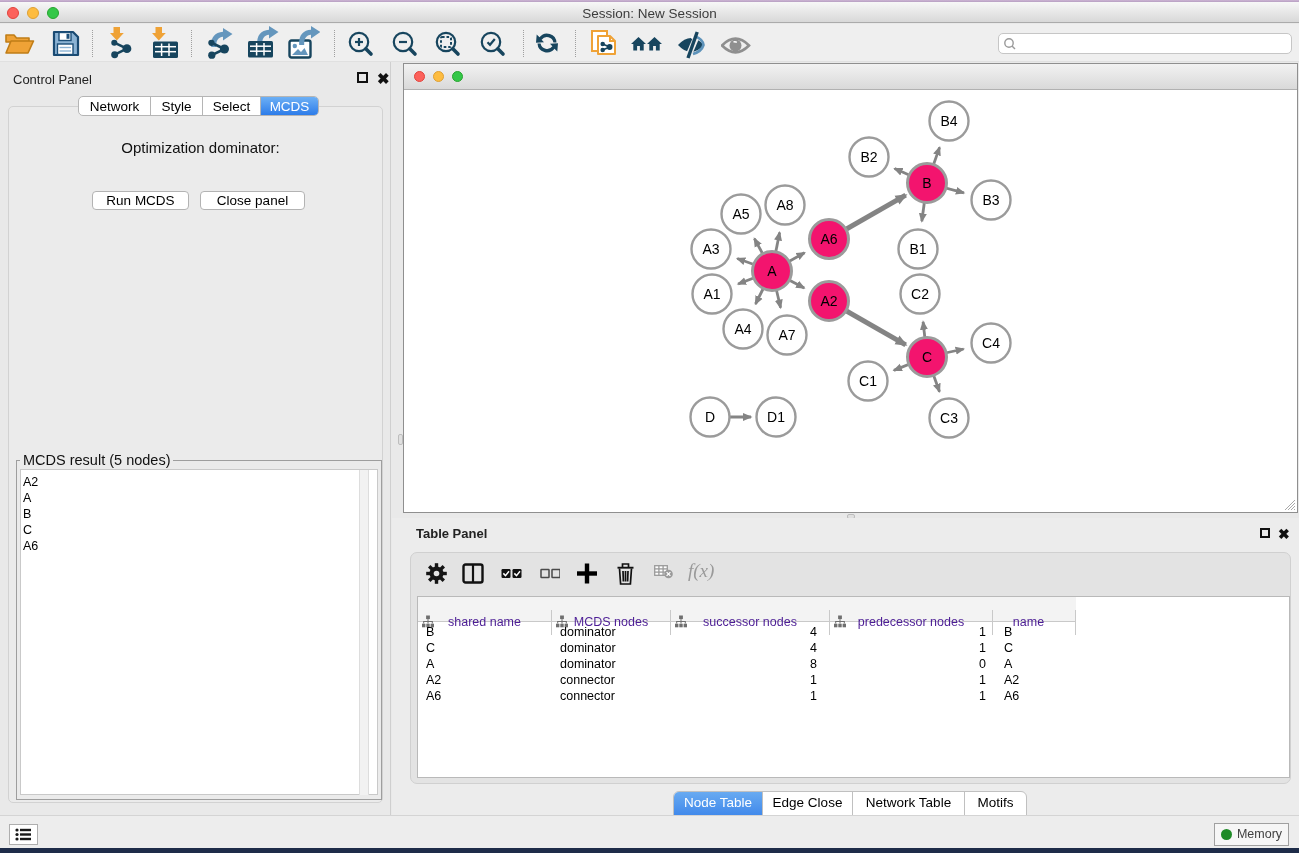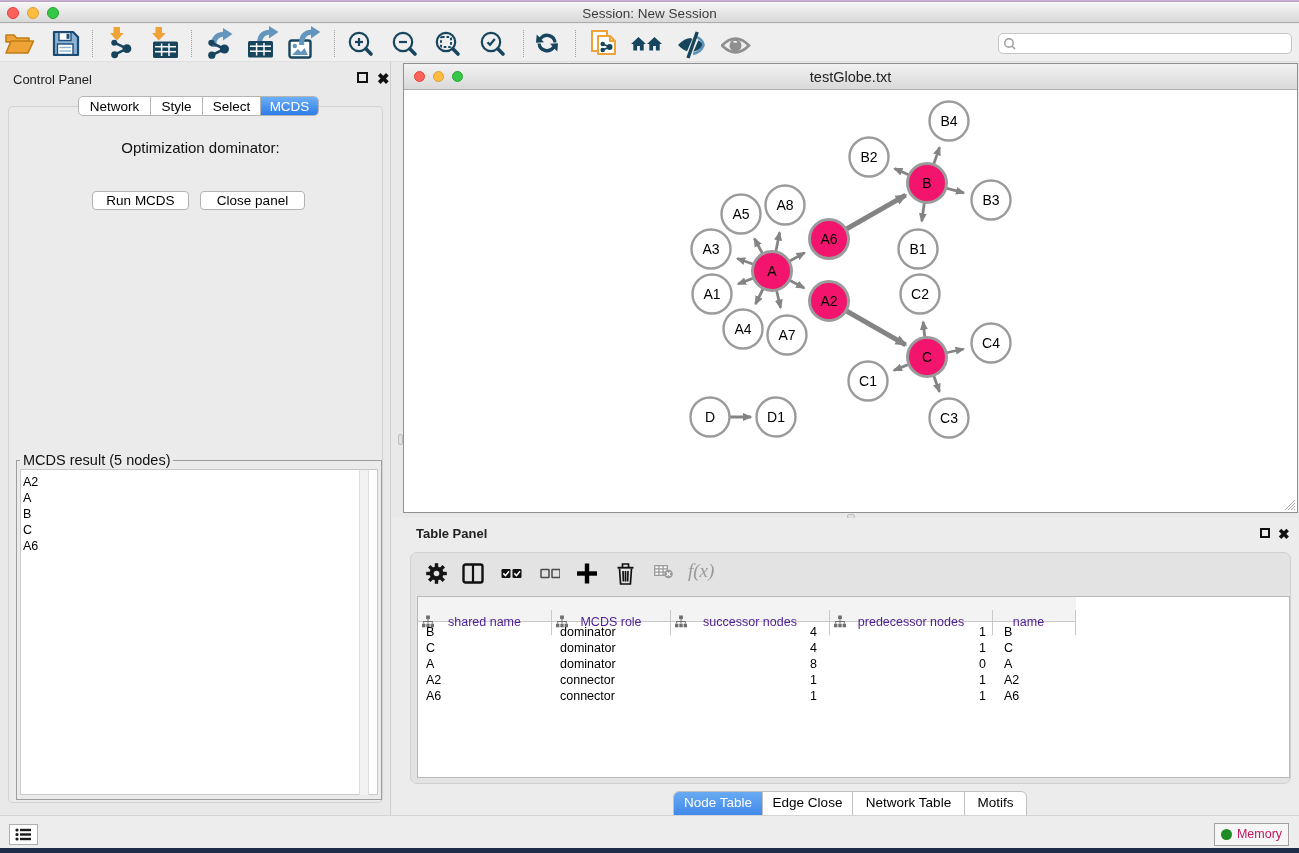--- a/index.html
+++ b/index.html
@@ -48,21 +48,21 @@
 .hcell span{position:absolute;top:5px;width:100%;text-align:center}
 .trow{position:absolute;font-size:12.5px;color:#000;height:16px;line-height:16px}
 
 #btabs{left:673px;top:791px;height:36px;display:flex;background:#fff;border:1px solid #c0c0c0;border-radius:6px;overflow:hidden}
 #btabs div{font-size:13.5px;color:#000;line-height:19px;text-align:center;border-right:1px solid #c0c0c0;padding-top:1px}
 #btabs div:last-child{border-right:none}
 #btabs .sel{background:linear-gradient(#68aaf1,#2f7ae8);color:#fff}
 
 #statusbar{left:0;top:815px;width:1299px;height:33px;background:#ededed;border-top:1px solid #d4d4d4}
 #lbutton{position:absolute;left:9px;top:8px;width:29px;height:21px;background:#fff;border:1px solid #aeaeae}
-#membtn{position:absolute;left:1214px;top:7px;width:75px;height:23px;background:#f6f6f6;border:1px solid #a0a0a0;font-size:12.5px;line-height:21px;text-align:center;color:#be185d}
+#membtn{position:absolute;left:1214px;top:7px;width:75px;height:23px;background:#f6f6f6;border:1px solid #a0a0a0;font-size:12.5px;line-height:21px;text-align:center;color:#404040}
 #membtn i{display:inline-block;width:11px;height:11px;border-radius:50%;background:#1e8b27;margin-right:5px;vertical-align:-1.5px}
 #dstrip{left:0;top:848px;width:1299px;height:5px;background:#1e2c49}
 </style></head>
 <body>
 <div class="abs" id="topline"></div>
 <div class="abs" id="titlebar">
   <div class="tl" style="left:7px;background:#fc615b;border:1px solid #e2433c"></div>
   <div class="tl" style="left:27px;background:#fdbc40;border:1px solid #dfa033"></div>
   <div class="tl" style="left:47px;background:#34c748;border:1px solid #27a52f"></div>
 </div>
@@ -264,21 +264,20 @@
       <legend>MCDS result (5 nodes)</legend>
     <div class="abs" id="mlist">A2<br>A<br>B<br>C<br>A6<div class="abs" id="mtrack"></div></div>
   </div>
 </div>
 
 <div class="abs" id="netwin">
   <div id="nettb">
     <div class="tl" style="left:10px;background:#fc615b;border:1px solid #e2433c"></div>
     <div class="tl" style="left:29px;background:#fdbc40;border:1px solid #dfa033"></div>
     <div class="tl" style="left:48px;background:#34c748;border:1px solid #27a52f"></div>
-    <div id="nettitle">testGlobe.txt</div>
   </div>
   <svg id="graph" width="893" height="422" viewBox="0 0 893 422">
     <defs>
       <marker id="at" markerWidth="12" markerHeight="10" refX="8" refY="4.5" orient="auto" markerUnits="userSpaceOnUse">
           <path d="M0,0.5 L9.5,4.5 L0,8.5 z" fill="#848484"></path>
         </marker>
       <marker id="ath" markerWidth="16" markerHeight="12" refX="10" refY="5.5" orient="auto" markerUnits="userSpaceOnUse">
           <path d="M0,0.5 L12,5.5 L0,10.5 z" fill="#848484"></path>
         </marker>
     </defs>
@@ -446,21 +445,21 @@
                 <rect x="5.5" y="4.1" width="1" height="2"></rect>
                 <rect x="1.2" y="6" width="9.6" height="1"></rect>
                 <rect x="1.2" y="6.5" width="1" height="2"></rect>
                 <rect x="5.5" y="6.5" width="1" height="2"></rect>
                 <rect x="9.8" y="6.5" width="1" height="2"></rect>
                 <rect x="0" y="8.7" width="3.4" height="3.6"></rect>
                 <rect x="4.3" y="8.7" width="3.4" height="3.6"></rect>
                 <rect x="8.6" y="8.7" width="3.4" height="3.6"></rect>
               </g>
             </svg>
-            <span>MCDS role</span>
+            <span>MCDS nodes</span>
           </div>
 <div class="hcell" style="left:253px;width:159px">
             <svg style="position:absolute;left:4px;top:5px" width="12" height="13" viewBox="0 0 12 13">
               <g fill="#6f6f6f">
                 <rect x="4.1" y="0.5" width="3.8" height="3.6"></rect>
                 <rect x="5.5" y="4.1" width="1" height="2"></rect>
                 <rect x="1.2" y="6" width="9.6" height="1"></rect>
                 <rect x="1.2" y="6.5" width="1" height="2"></rect>
                 <rect x="5.5" y="6.5" width="1" height="2"></rect>
                 <rect x="9.8" y="6.5" width="1" height="2"></rect>

